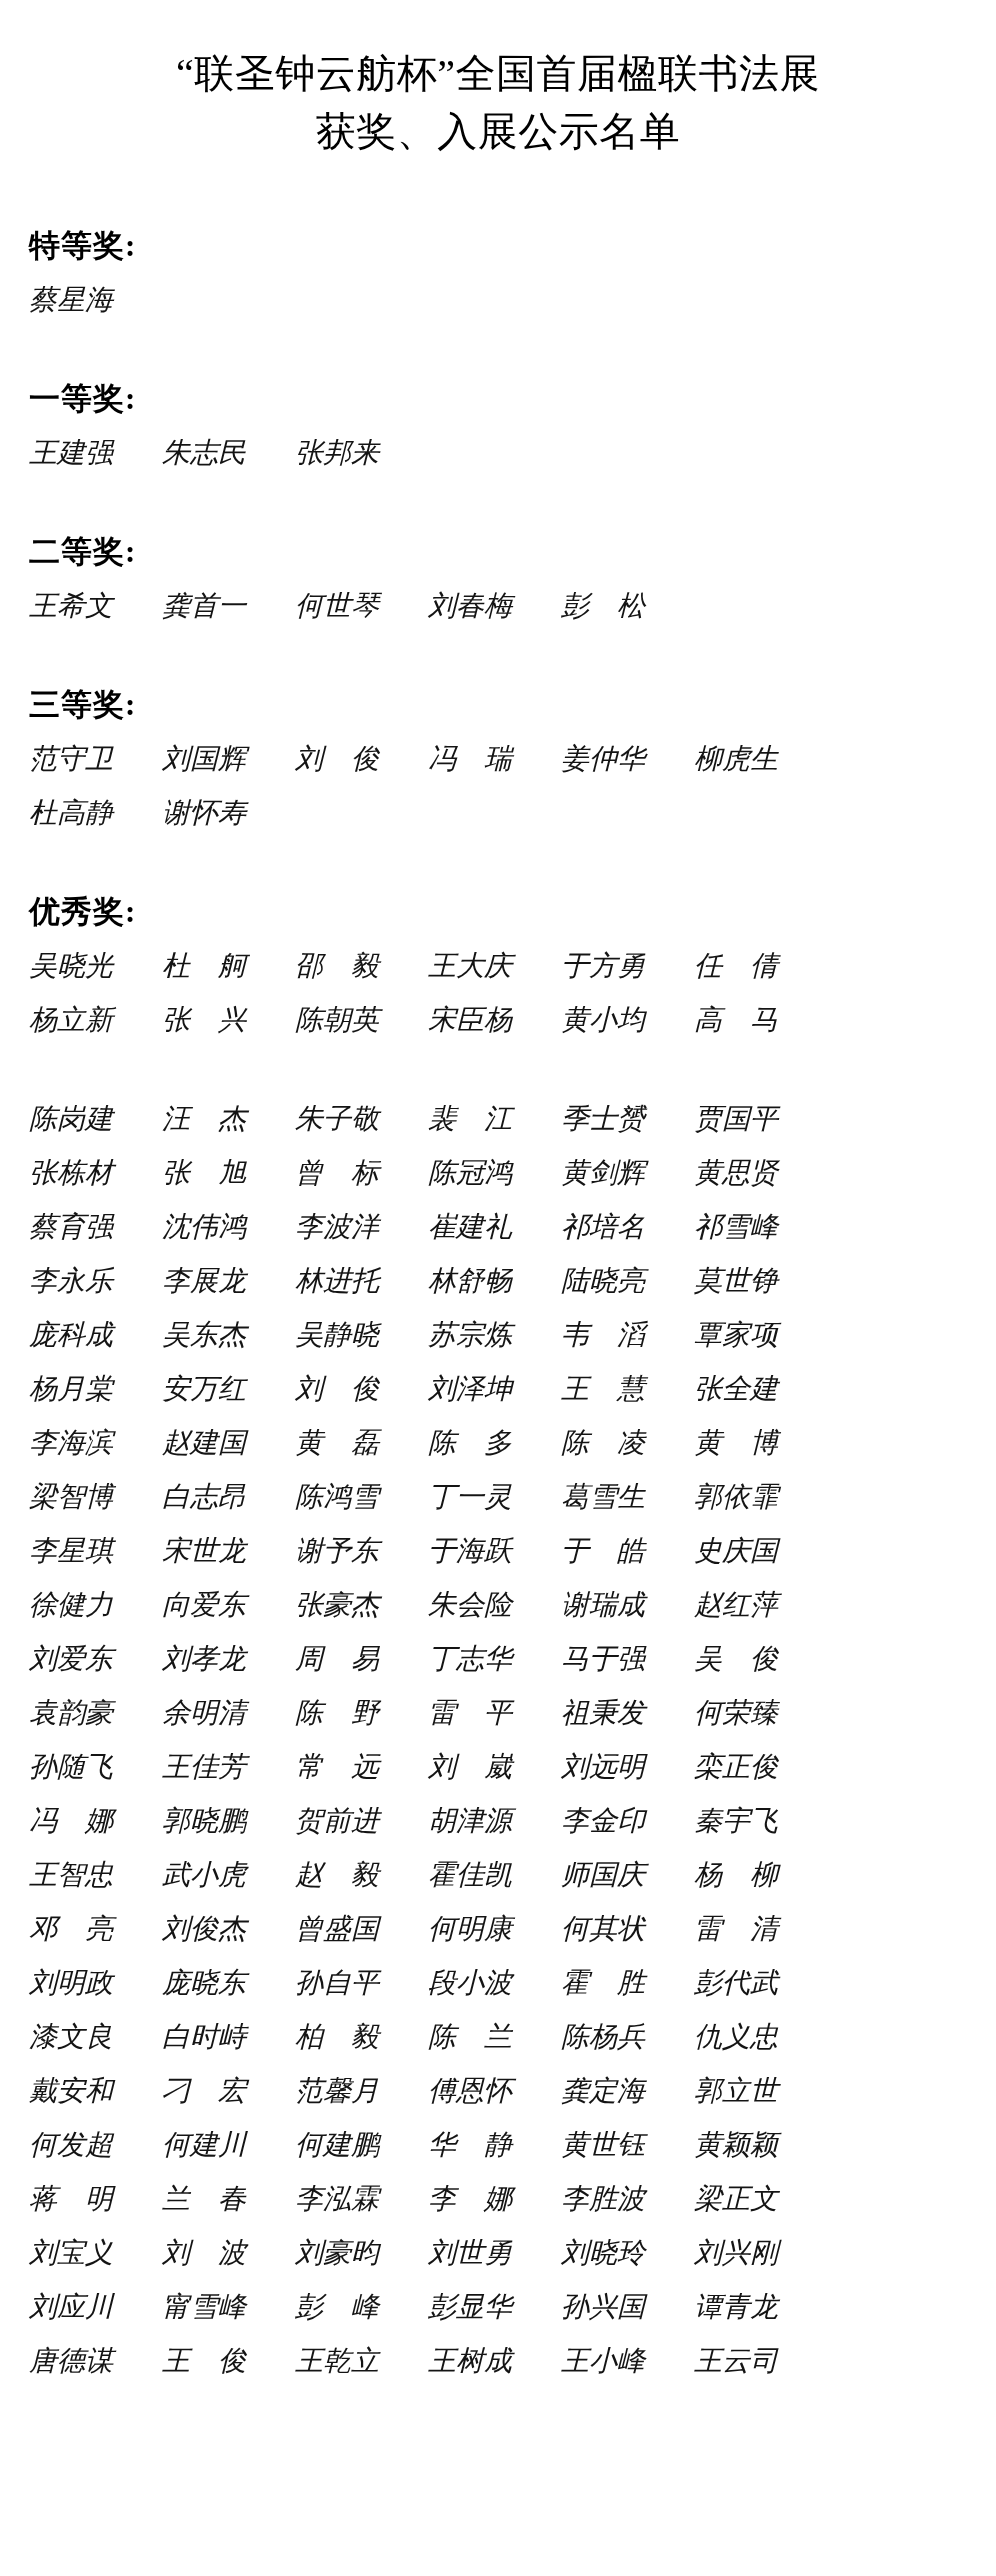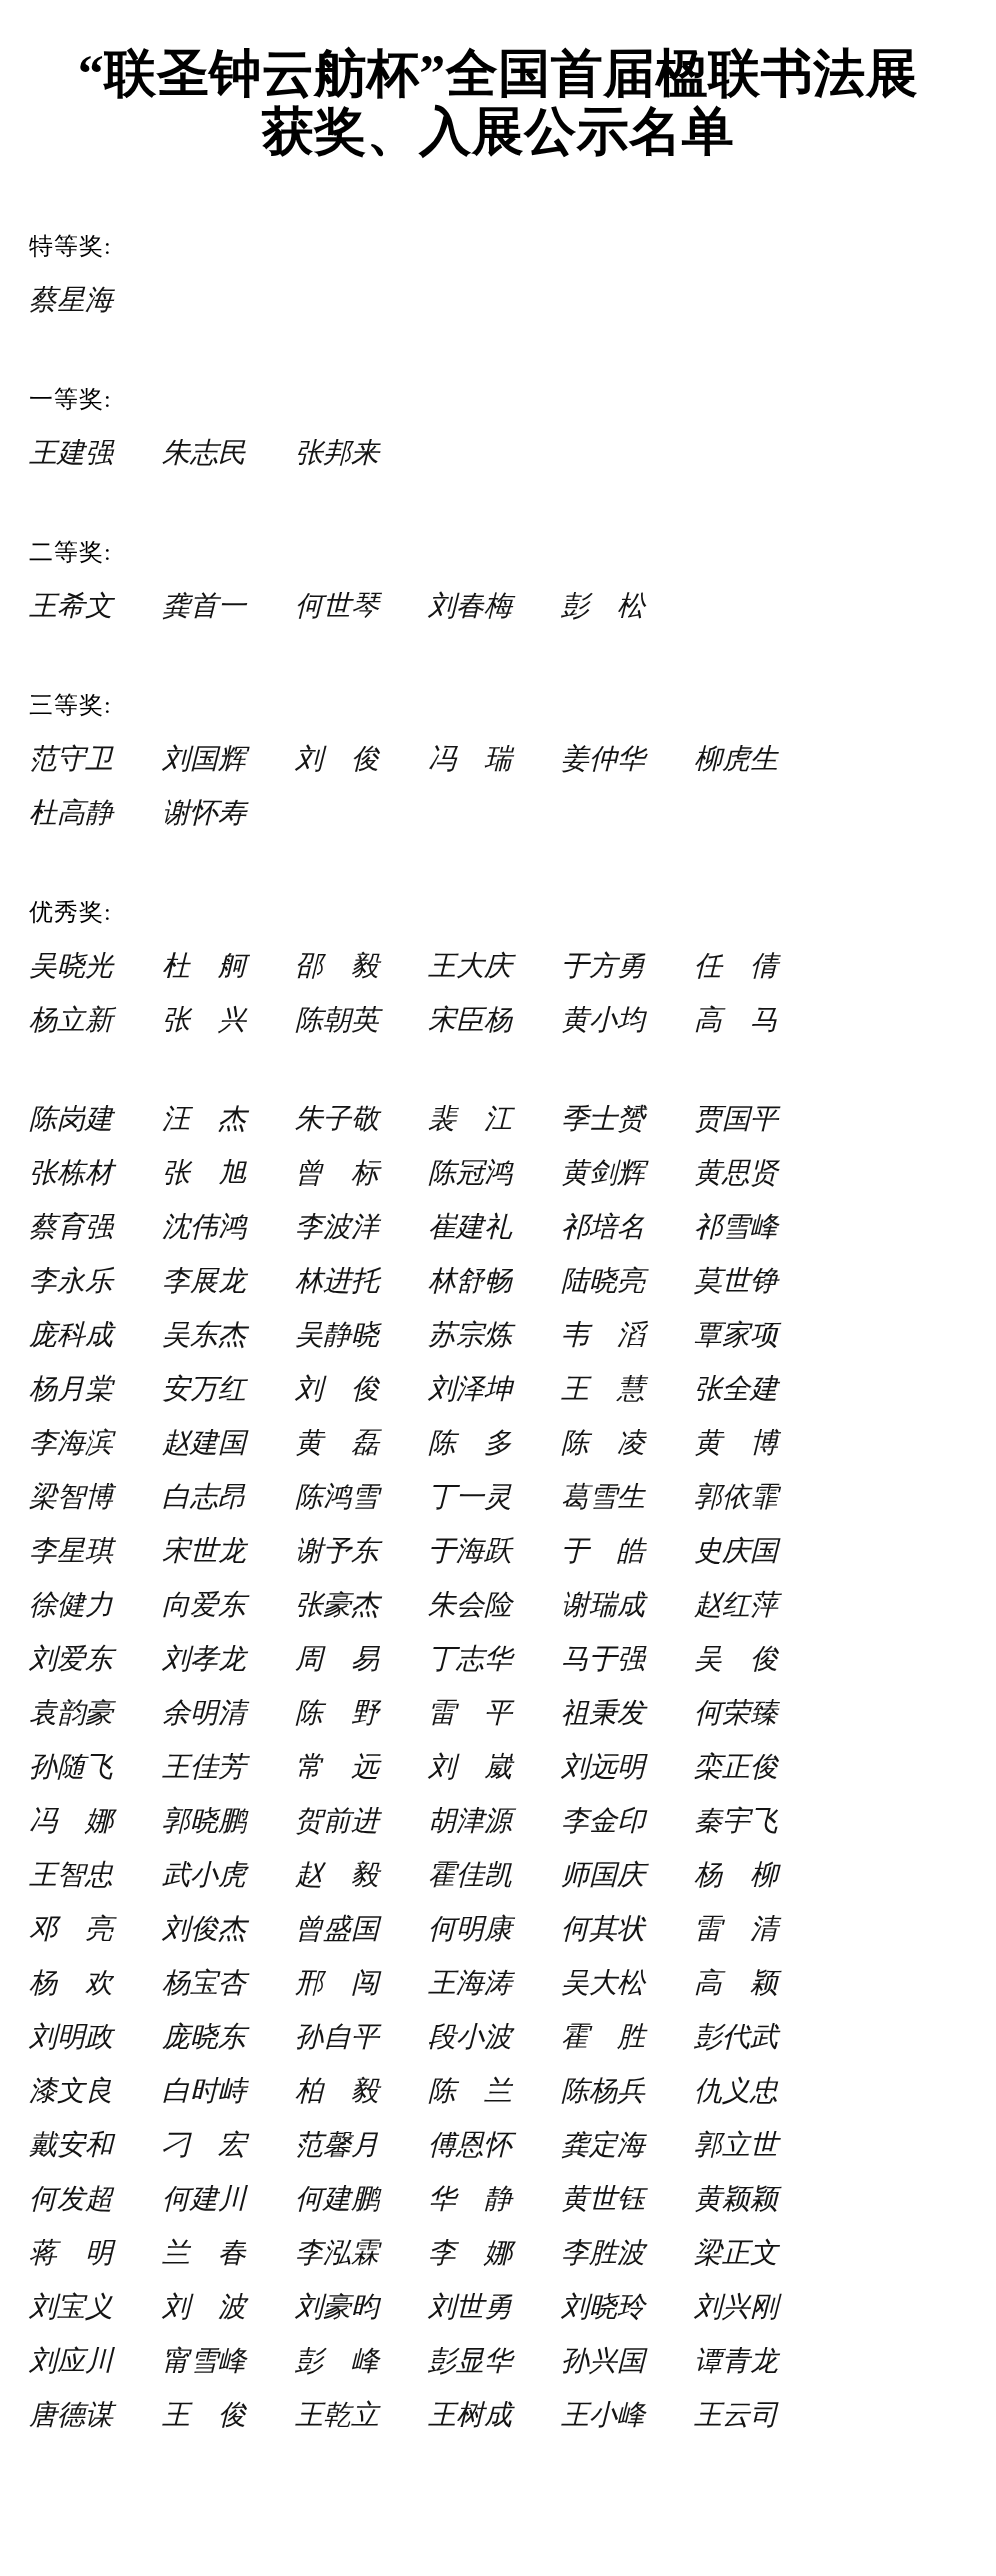--- a/index.html
+++ b/index.html
@@ -14,41 +14,41 @@
     height: 2792px;
     background: #ffffff;
     overflow: hidden;
   }
   .titles {
     padding-top: 45px;
     text-align: center;
   }
   .title-line {
     margin: 0;
-    font-size: 52px;
+    font-size: 40px;
     line-height: 58px;
-    font-weight: 700;
+    font-weight: 400;
     color: #000000;
     letter-spacing: 0.5px;
   }
   .sections {
     padding-left: 29px;
   }
   .section {
     margin-top: 45px;
   }
   .section.first {
     margin-top: 58px;
   }
   .sec-header {
     height: 54px;
     display: flex;
     align-items: center;
-    font-size: 24px;
-    font-weight: normal;
+    font-size: 31px;
+    font-weight: bold;
     color: #000000;
     letter-spacing: 1px;
   }
   .row {
     display: flex;
     height: 54px;
     align-items: center;
     font-style: italic;
   }
   .cell {
@@ -252,28 +252,20 @@
         </div>
         <div class="row">
           <span class="cell">邓　亮</span>
           <span class="cell">刘俊杰</span>
           <span class="cell">曾盛国</span>
           <span class="cell">何明康</span>
           <span class="cell">何其状</span>
           <span class="cell">雷　清</span>
         </div>
         <div class="row">
-          <span class="cell">杨　欢</span>
-          <span class="cell">杨宝杏</span>
-          <span class="cell">邢　闯</span>
-          <span class="cell">王海涛</span>
-          <span class="cell">吴大松</span>
-          <span class="cell">高　颖</span>
-        </div>
-        <div class="row">
           <span class="cell">刘明政</span>
           <span class="cell">庞晓东</span>
           <span class="cell">孙自平</span>
           <span class="cell">段小波</span>
           <span class="cell">霍　胜</span>
           <span class="cell">彭代武</span>
         </div>
         <div class="row">
           <span class="cell">漆文良</span>
           <span class="cell">白时峙</span>

